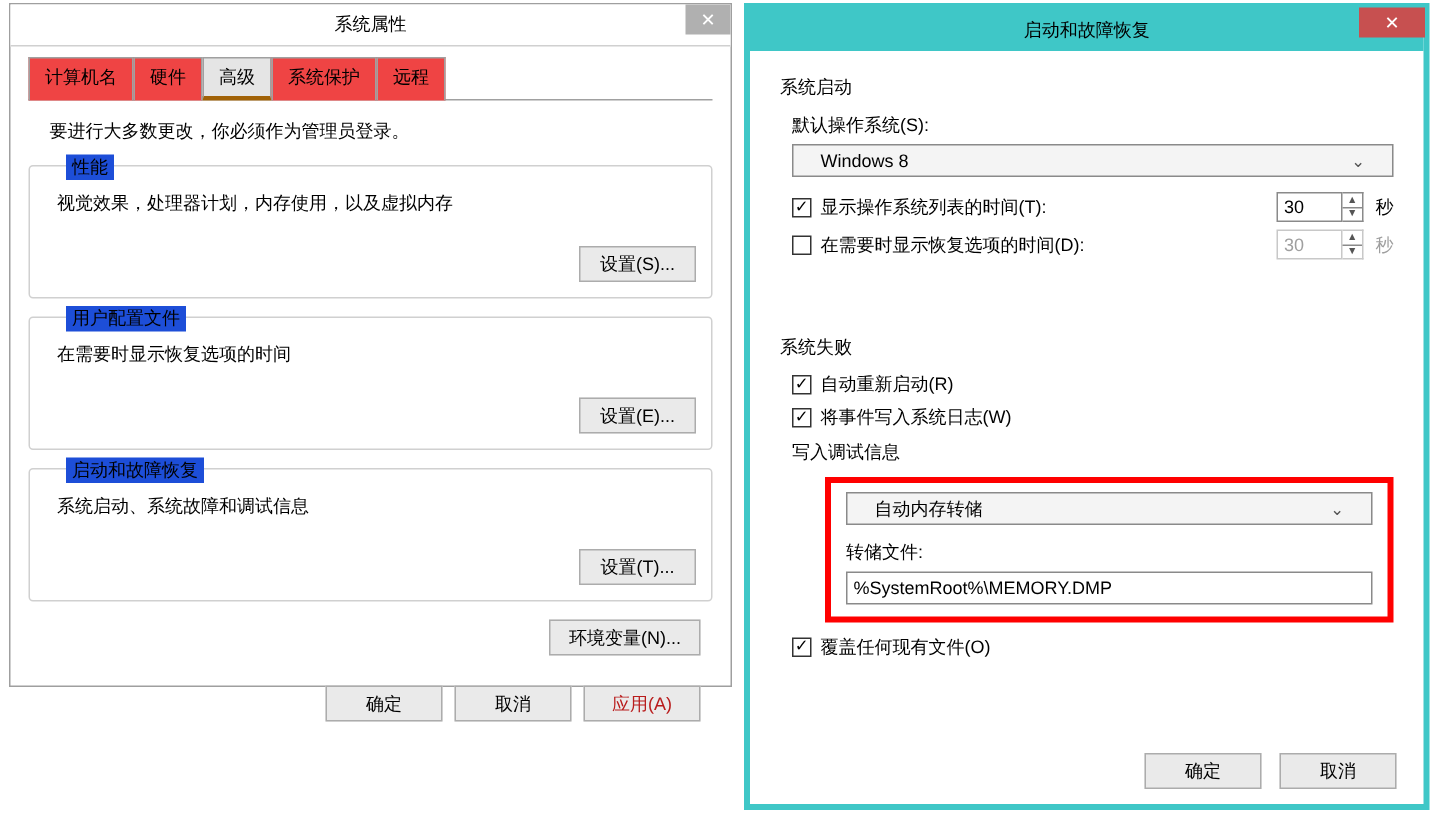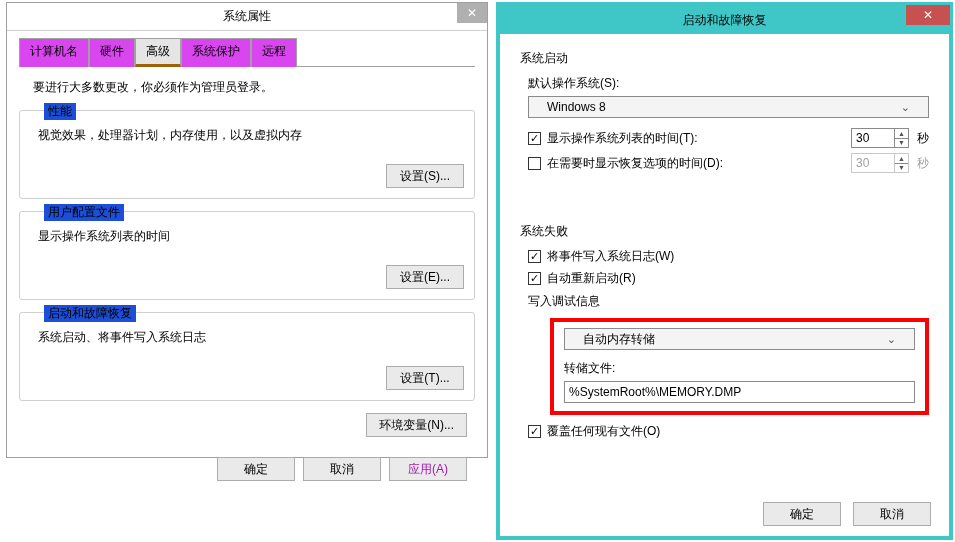--- a/index.html
+++ b/index.html
@@ -11,31 +11,31 @@
 
 .titlebar { height: 28px; display: flex; align-items: center; justify-content: center; position: relative; }
 .tb1 { background: #fff; border-bottom: 1px solid #d0d0d0; }
 .tb2 { background: #3fc7c7; color: #000; }
 .title { font-size: 12px; }
 .closebtn2 { position: absolute; right: -1px; top: -1px; width: 44px; height: 20px; background: #c75050; color: #fff; display: flex; align-items: center; justify-content: center; }
 .closegray { position: absolute; right: 0; top: 0; width: 30px; height: 20px; background: #b0b0b0; color: #fff; display: flex; align-items: center; justify-content: center; }
 
 .body1 { padding: 6px 12px 12px 12px; }
 .tabs { display: flex; border-bottom: 1px solid #a0a0a0; margin-bottom: 12px; }
-.tab { padding: 4px 10px; border: 1px solid #a0a0a0; border-bottom: none; background: #d946ef; margin-right: 0px; position: relative; top: 1px; }
+.tab { padding: 4px 10px; border: 1px solid #a0a0a0; border-bottom: none; background: #ef4444; margin-right: 0px; position: relative; top: 1px; }
 .tab.active { background: #e5e5e5; border-bottom: 3px solid #a16207; }
 .notice { margin: 4px 0 14px 14px; }
 
 .group { border: 1px solid #d0d0d0; border-radius: 3px; padding: 12px 10px 10px 10px; margin-bottom: 12px; position: relative; }
 .group-label { position: absolute; top: -8px; left: 24px; background: #1d4ed8; padding: 0 4px; }
 .grouptext { margin: 4px 0 6px 8px; }
 .btnrow { display: flex; justify-content: flex-end; margin-top: 20px; }
 .btnrow2 { display: flex; justify-content: flex-end; margin-top: 8px; padding-right: 8px; gap: 8px; }
 .btn { min-width: 78px; height: 24px; border: 1px solid #acacac; background: #eaeaea; padding: 0 12px; display: inline-flex; align-items: center; justify-content: center; cursor: default; }
-.btn.disabled { color: #a21caf; }
+.btn.disabled { color: #b91c1c; }
 .envrow { display: flex; justify-content: flex-end; margin: 10px 8px 20px 0; }
 
 .body2 { padding: 16px 20px 10px 20px; }
 .sec-label { margin-bottom: 8px; }
 .row { display: flex; align-items: center; margin: 5px 0; }
 .select { width: 100%; height: 22px; border: 1px solid #8a8a8a; background: #f4f4f4; padding: 0 18px; display: flex; align-items: center; justify-content: space-between; }
 .select .arrow { font-size: 11px; color: #555; }
 .chk { width: 13px; height: 13px; border: 1px solid #333; margin-right: 6px; display: inline-flex; align-items: center; justify-content: center; font-size: 11px; line-height: 1; }
 .chk.checked::after { content: "✓"; font-size: 11px; }
 .spinbox { width: 44px; height: 20px; border: 1px solid #8a8a8a; display: flex; align-items: center; padding: 0 4px; margin-left: auto; }
@@ -73,29 +73,29 @@
     <div class="group">
       <div class="group-label">性能</div>
       <div class="grouptext">视觉效果，处理器计划，内存使用，以及虚拟内存</div>
       <div class="btnrow">
         <div class="btn">设置(S)...</div>
       </div>
     </div>
 
     <div class="group">
       <div class="group-label">用户配置文件</div>
-      <div class="grouptext">显示操作系统列表的时间</div>
+      <div class="grouptext">在需要时显示恢复选项的时间</div>
       <div class="btnrow">
         <div class="btn">设置(E)...</div>
       </div>
     </div>
 
     <div class="group">
       <div class="group-label">启动和故障恢复</div>
-      <div class="grouptext">系统启动、将事件写入系统日志</div>
+      <div class="grouptext">系统启动、系统故障和调试信息</div>
       <div class="btnrow">
         <div class="btn">设置(T)...</div>
       </div>
     </div>
 
     <div class="envrow">
       <div class="btn" style="min-width:96px">环境变量(N)...</div>
     </div>
 
     <div class="btnrow2">
@@ -143,25 +143,25 @@
           <div class="up">▲</div>
           <div>▼</div>
         </span>
       <span class="unit dis">秒</span>
     </div>
 
     <div class="sec2">
       <div class="sec-label">系统失败</div>
       <div class="row" style="margin-left:8px">
         <span class="chk checked"></span>
-        <span>将事件写入系统日志(W)</span>
+        <span>自动重新启动(R)</span>
       </div>
       <div class="row" style="margin-left:8px">
         <span class="chk checked"></span>
-        <span>自动重新启动(R)</span>
+        <span>将事件写入系统日志(W)</span>
       </div>
       <div style="margin:6px 0 0 8px">写入调试信息</div>
 
       <div class="redbox">
         <div class="select" style="margin-bottom:10px">
           <span>自动内存转储</span>
           <span class="arrow">⌄</span>
         </div>
         <div style="margin-bottom:4px">转储文件:</div>
         <div class="input">

